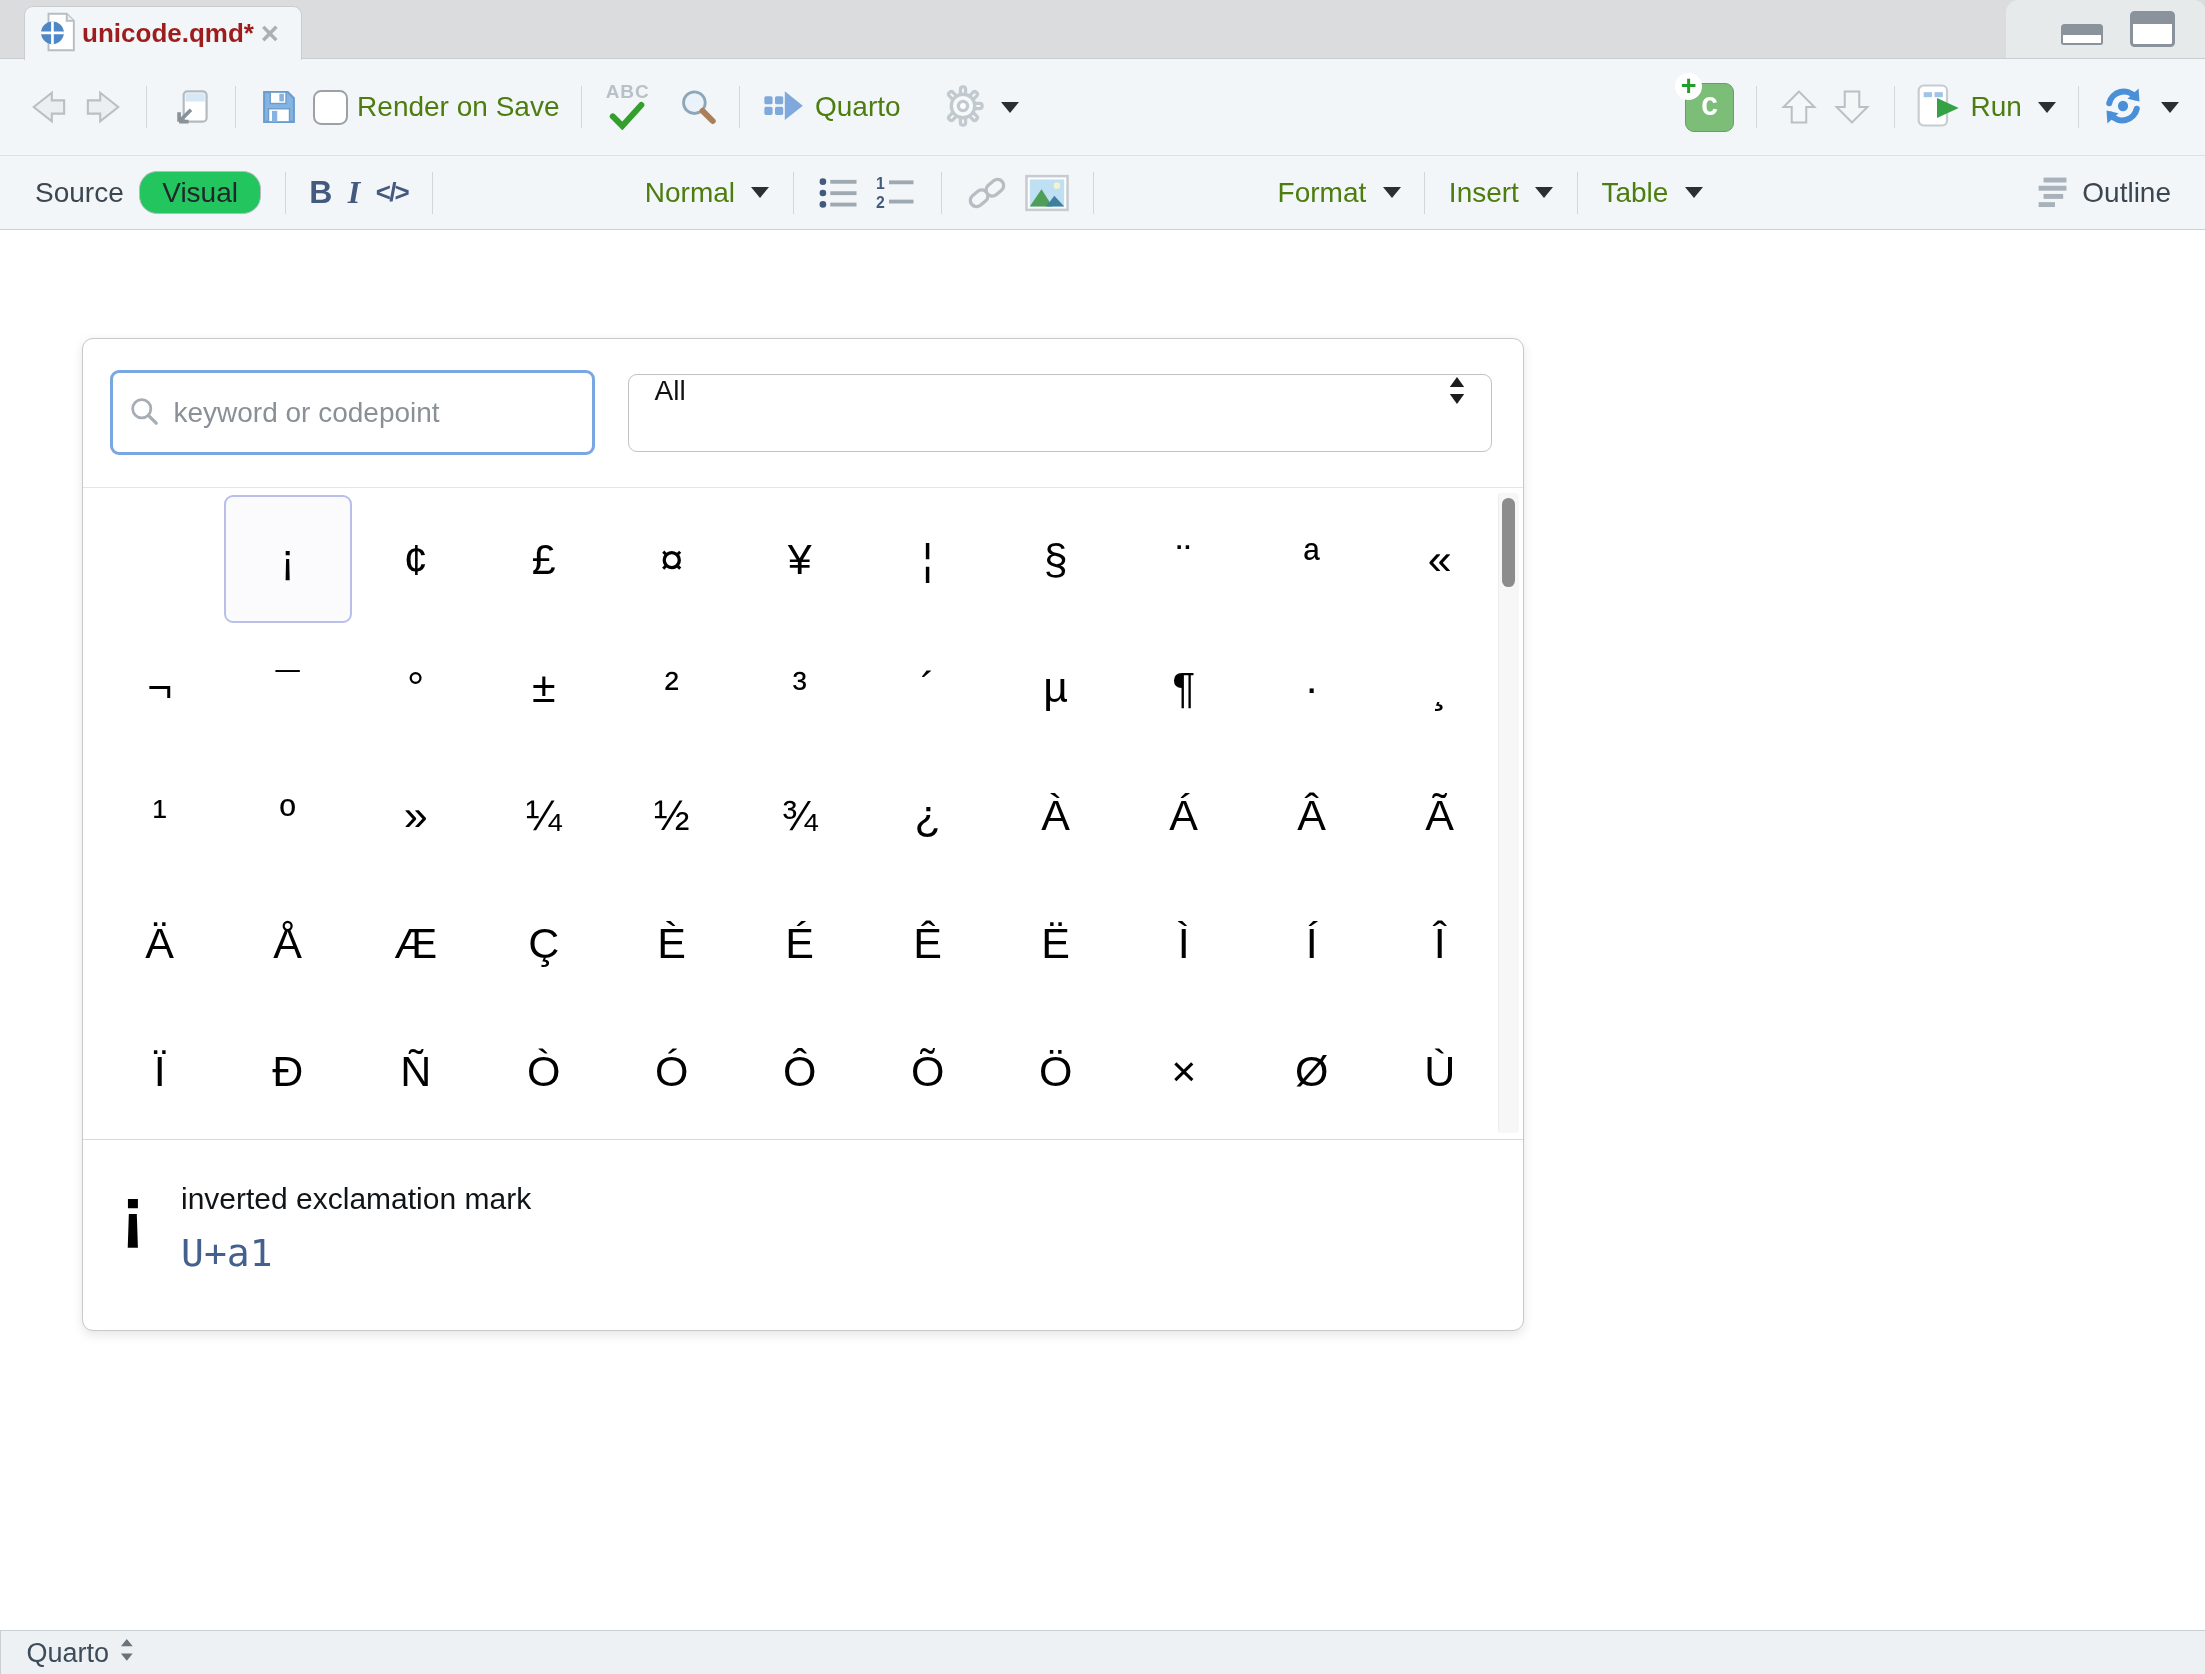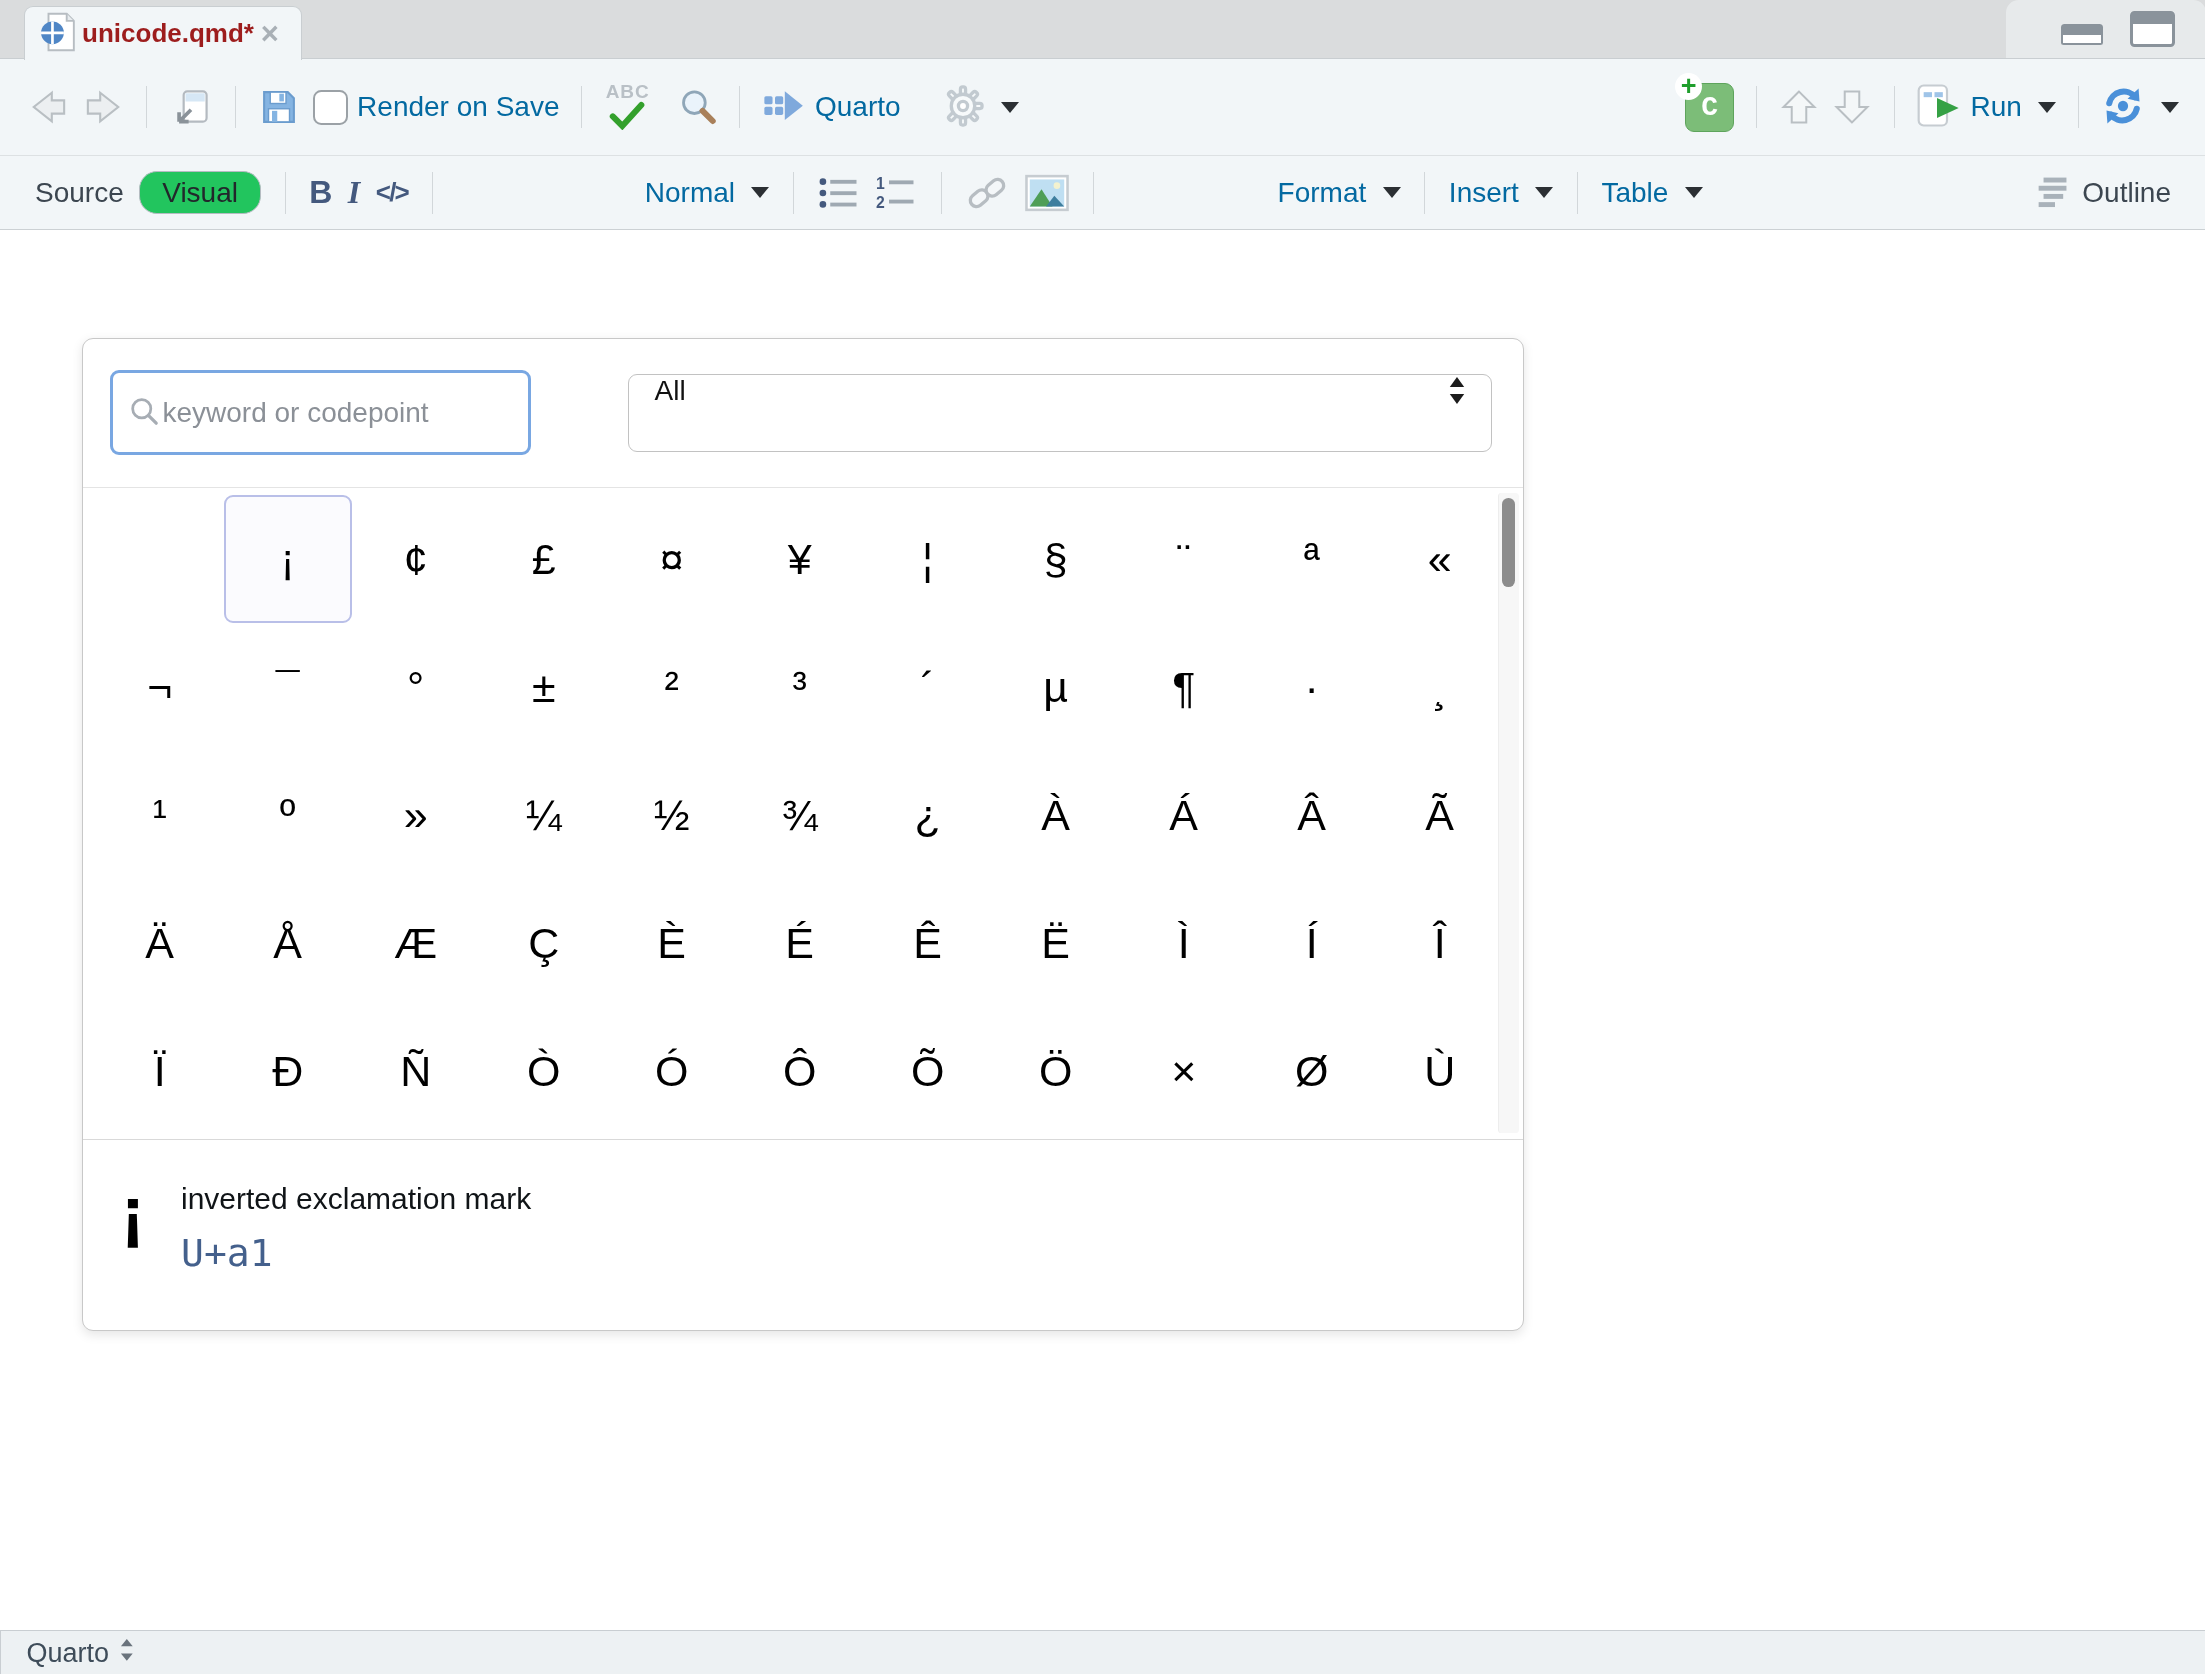--- a/index.html
+++ b/index.html
@@ -22,21 +22,21 @@
   .ic-min .body{height:8.2px;background:#fff;border:2.7px solid #8a939b;border-top:none;border-radius:0 0 2.7px 2.7px;}
   .ic-max{width:45px;height:36px;border:3.6px solid #8a939b;border-radius:4.5px;box-sizing:border-box;background:#fff;}
   .ic-max .bar{height:10px;background:#8a939b;}
 
   
   .toolbar1{position:absolute;top:59px;left:0;right:0;height:96px;background:#f2f6f8;
             border-bottom:0.9px solid #dde1e3;display:flex;align-items:center;padding:0 27px;gap:13.6px;}
   .toolbar2{position:absolute;top:156px;left:0;right:0;height:73px;background:#f2f6f8;
             border-bottom:0.9px solid #ccd1d4;display:flex;align-items:center;padding:0 35px;gap:15.5px;}
   .sep{width:0.9px;height:42px;background:#d2d7da;margin:0 8.2px;flex:none;}
-  .tbtext{font-size:28px;color:#0369a1;white-space:nowrap;}
+  .tbtext{font-size:28px;color:#4d7c0f;white-space:nowrap;}
   .btn{display:flex;align-items:center;gap:9px;flex:none;}
   .caret{width:0;height:0;border-left:9px solid transparent;border-right:9px solid transparent;
          border-top:11px solid #2b2f33;display:inline-block;margin-left:7.3px;}
   .checkbox{width:31px;height:31px;border:2.7px solid #9ba1a6;border-radius:8.2px;background:#fff;flex:none;}
   .abc{position:relative;width:58px;height:53px;flex:none;}
   .abc-t{position:absolute;top:0;left:1.8px;font-size:19px;font-weight:700;color:#b9c0c6;letter-spacing:0.9px;}
   .abc svg{position:absolute;left:5.5px;top:20px;}
   .chunk-c{position:relative;width:47px;height:47px;background:#7cbd78;border:1.8px solid #5ea45c;
            border-radius:9px;color:#fff;font-size:28px;font-weight:700;display:flex;align-items:center;
            justify-content:center;font-family:"Liberation Mono","DejaVu Sans Mono",monospace;flex:none;}
@@ -50,22 +50,22 @@
   .fmt-b{font-size:32px;font-weight:700;color:#44597e;}
   .fmt-i{font-size:32px;font-style:italic;color:#44597e;font-family:"Liberation Serif","DejaVu Serif",serif;font-weight:600;}
   .fmt-code{font-size:26px;font-weight:700;color:#44597e;letter-spacing:-1.8px;}
 
   
   .editor{position:absolute;top:230px;left:0;right:0;bottom:44px;background:#fff;}
 
   
   .popup{position:absolute;left:82px;top:338px;width:1442px;height:993px;background:#fff;
          border:1.8px solid #c8c8c8;border-radius:11px;box-shadow:0 3.6px 11px rgba(0,0,0,.10);z-index:5;box-sizing:border-box;}
-  .search-wrap{position:absolute;left:27px;top:31px;width:421px;height:85px;border:3.6px solid #79a7e2;
-         border-radius:9px;background:#fff;display:flex;align-items:center;padding:0 14.5px;box-sizing:border-box;}
+  .search-wrap{position:absolute;left:27px;top:31px;width:485px;height:85px;border:3.6px solid #79a7e2;
+         border-radius:9px;background:#fff;display:flex;align-items:center;padding:0 14.5px;gap:11px;box-sizing:border-box;}
   .search-wrap input{border:none;outline:none;font-size:28px;color:#333;width:100%;background:transparent;
          font-family:"Liberation Sans","DejaVu Sans",sans-serif;}
   .search-wrap input::placeholder{color:#8b9097;opacity:1;}
   .selectbox{position:absolute;left:545px;top:35px;width:864px;height:78px;border:1.8px solid #c2c2c2;
          border-radius:9px;background:#fff;display:flex;padding:0 25.5px;
          box-sizing:border-box;font-size:28px;color:#111;}
   .sel-arrows{margin-left:auto;}
   .grid-area{position:absolute;left:0;top:148px;width:100%;height:653px;border-top:0.9px solid #e4e4e4;
          border-bottom:0.9px solid #d9d9d9;box-sizing:border-box;}
   .grid{position:absolute;left:12.7px;top:7.3px;display:grid;grid-template-columns:repeat(11,128px);

